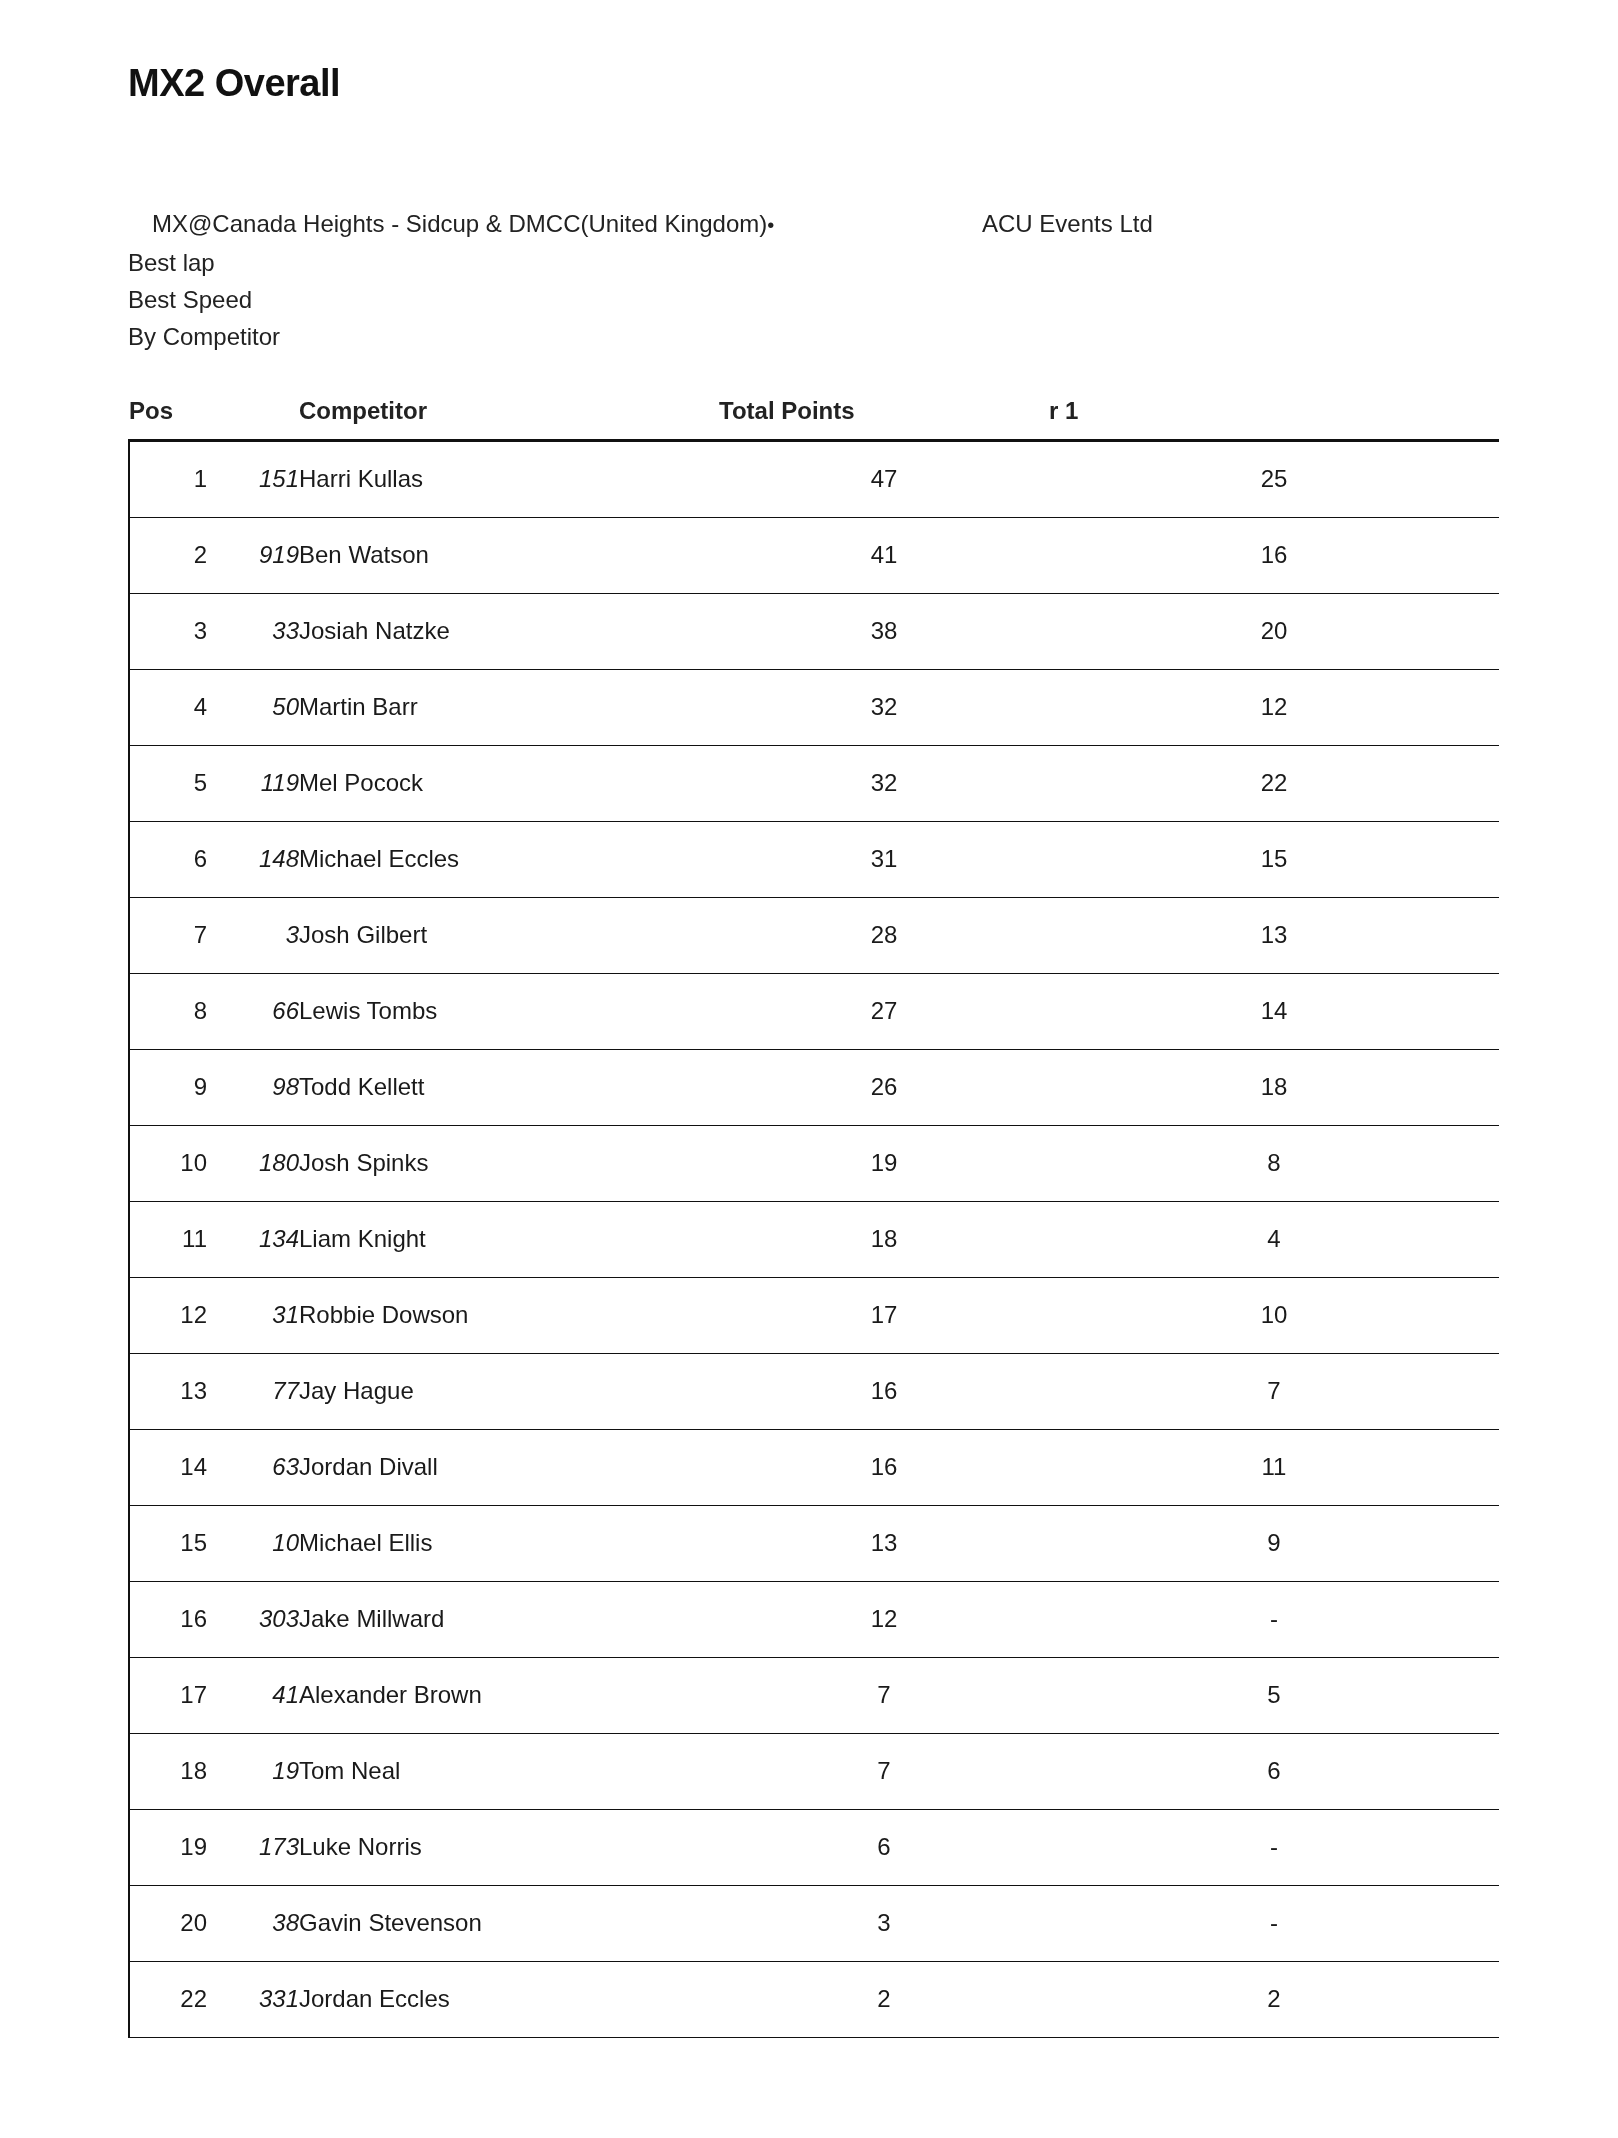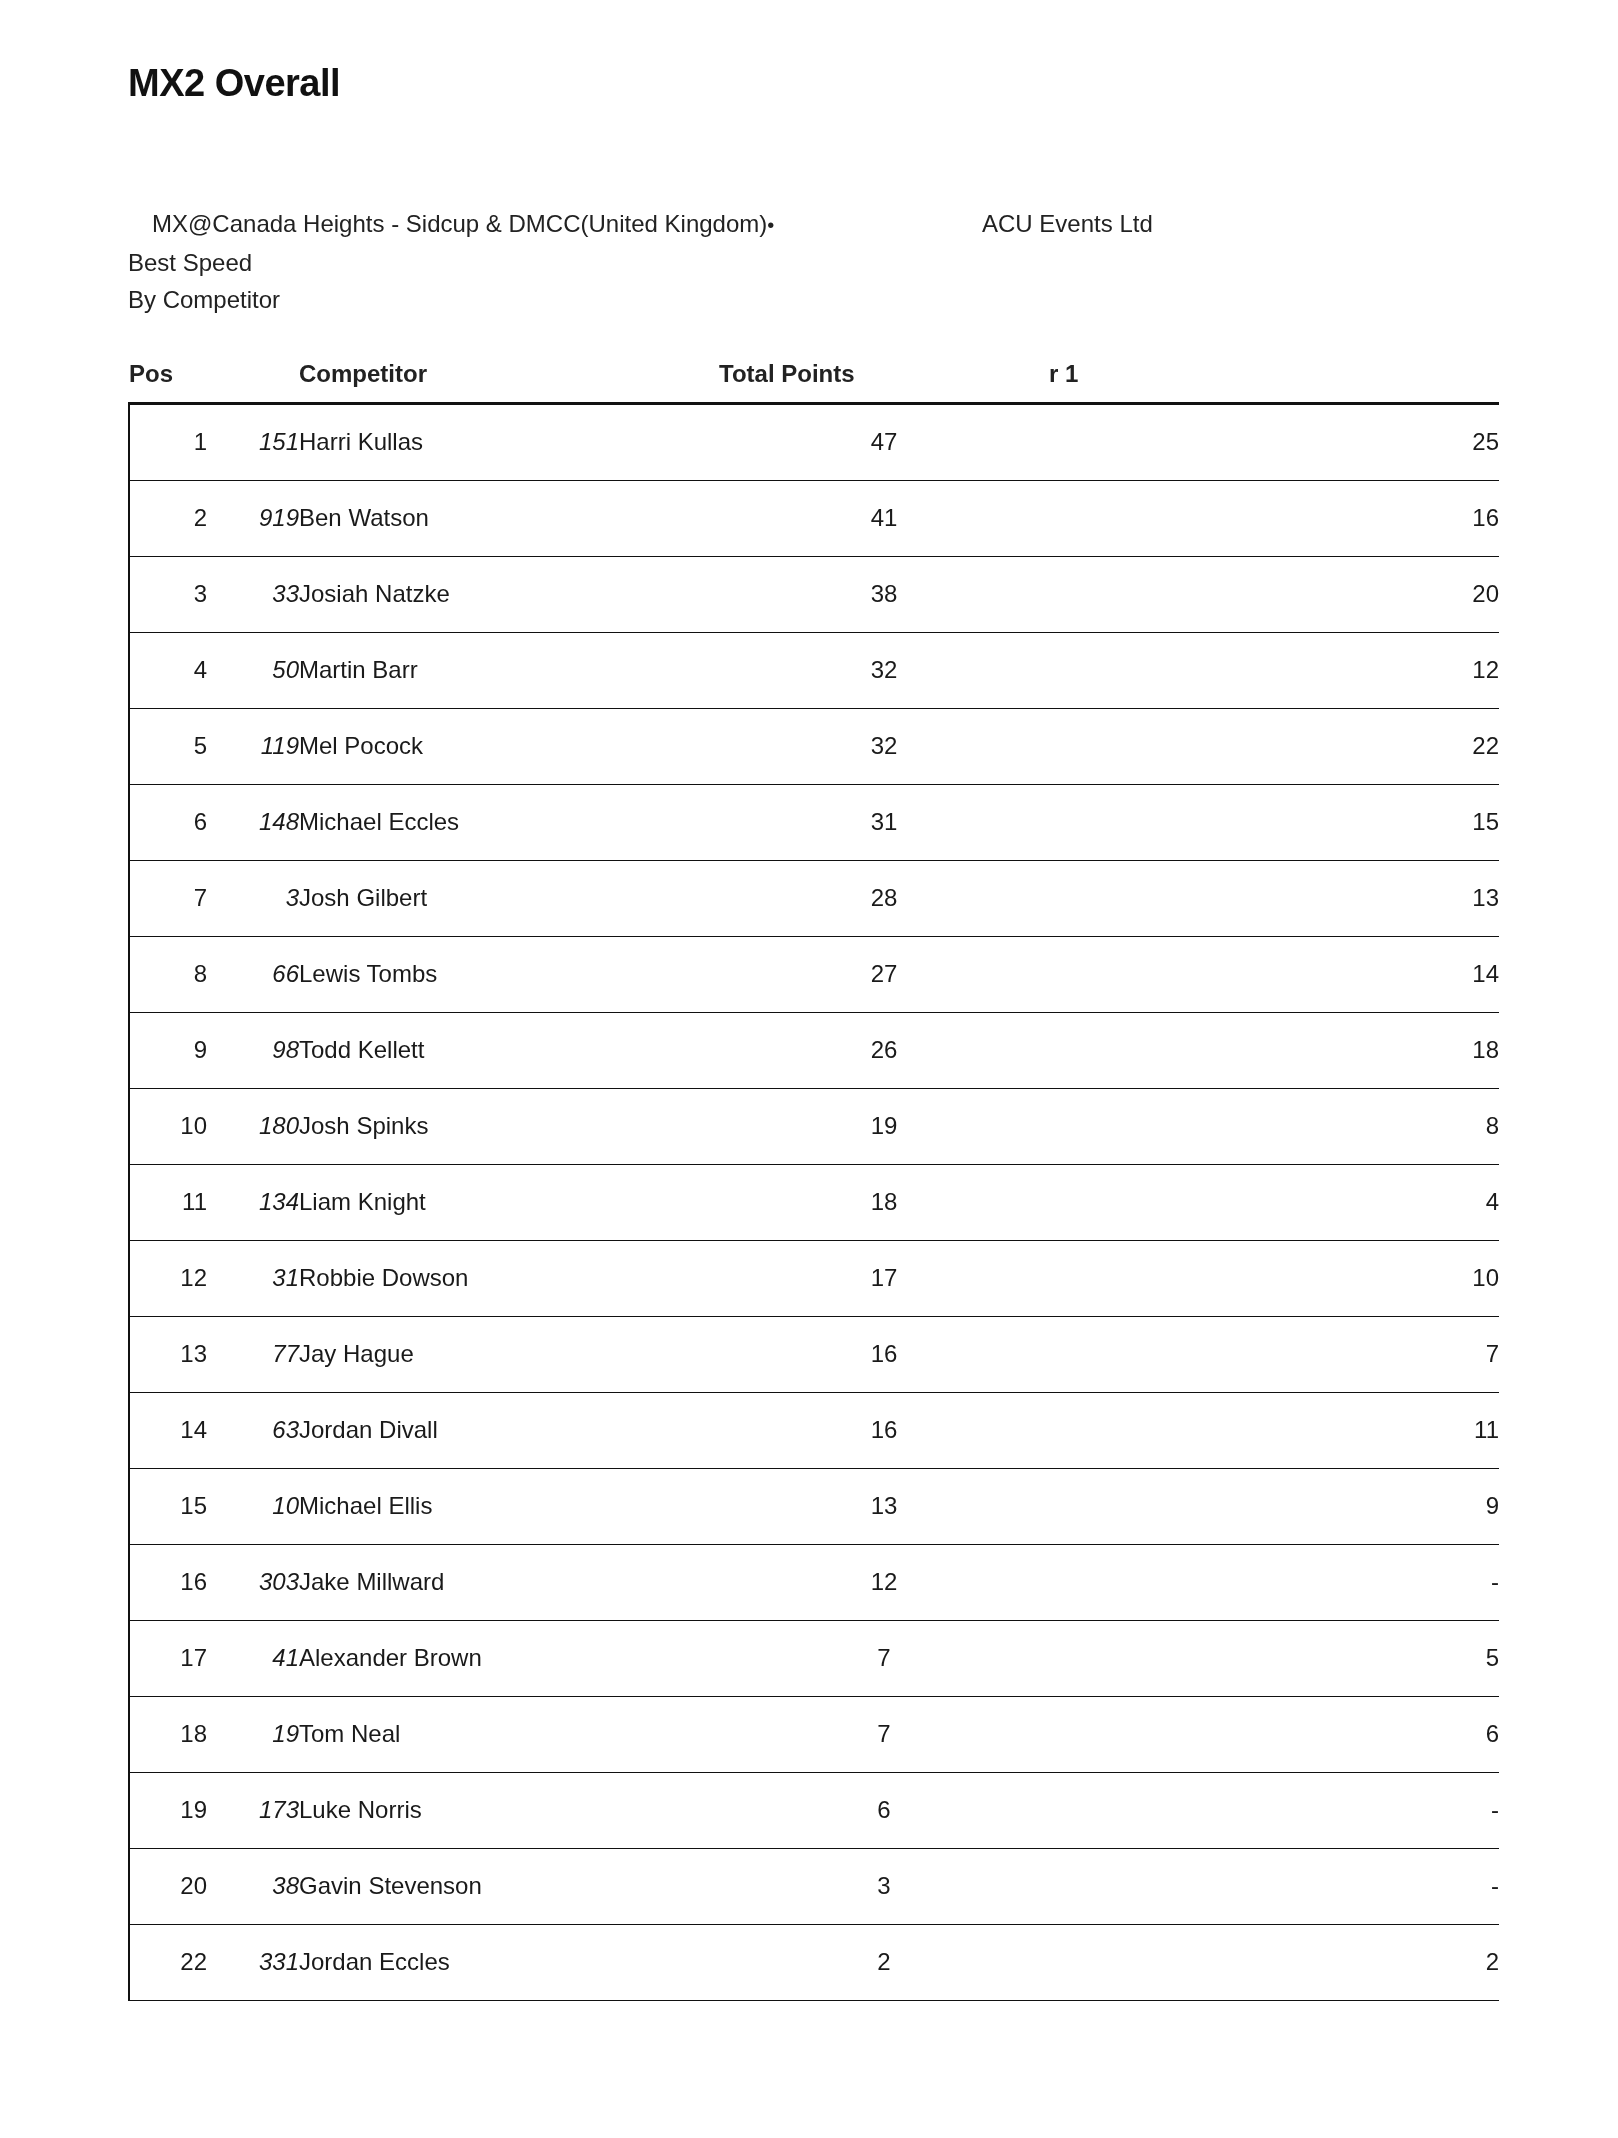--- a/index.html
+++ b/index.html
@@ -111,35 +111,38 @@
     font-style: italic;
   }
   td.c-name {
     padding-left: 22px;
   }
   td.c-points {
     text-align: center;
     padding-left: 40px;
   }
   td.c-r1 {
-    text-align: right;
+    text-align: center;
     padding-right: 60px;
   }
 </style>
 </head>
 <body>
 
 <div class="page">
 
   <h1 class="doc-title">MX2 Overall</h1>
 
   <div class="meta-block">
     <div class="meta-row">
       <span class="meta-label meta-event"><span>MX@Canada Heights - Sidcup &amp; DMCC(United Kingdom)</span><span class="bullet">•</span></span>
       <span class="meta-organiser">ACU Events Ltd</span>
+    </div>
+    <div class="meta-row">
+      <span class="meta-label">Best lap</span>
     </div>
     <div class="meta-row">
       <span class="meta-label">Best Speed</span>
     </div>
     <div class="meta-row">
       <span class="meta-label">By Competitor</span>
     </div>
   </div>
 
   <table class="results">

